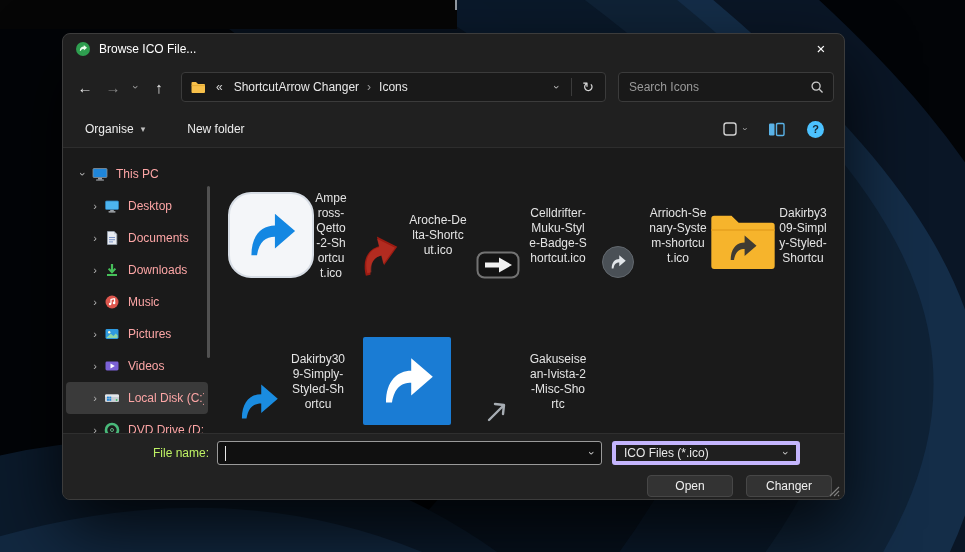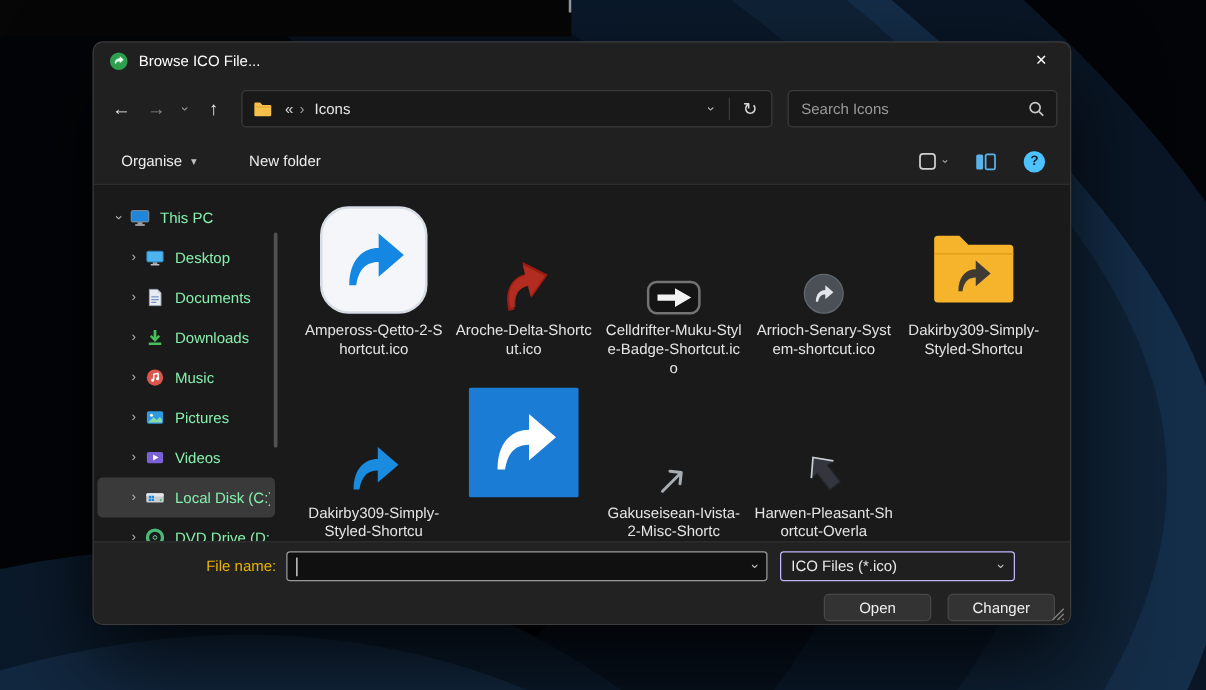--- a/index.html
+++ b/index.html
@@ -6,21 +6,21 @@
     font-family:"Liberation Sans",sans-serif;}
   *{box-sizing:border-box;}
 
   
   .desktop{position:absolute;inset:0;width:965px;height:552px;background:#020407;overflow:hidden;}
   .bg-swoosh{position:absolute;inset:0;}
   .bg-strip{position:absolute;left:0;top:0;width:457px;height:29px;background:#060606;}
   .bg-strip-edge{position:absolute;left:455px;top:0;width:2px;height:10px;background:#b9c2cc;opacity:.8;}
 
   
-  .dialog{position:absolute;left:74px;top:33px;width:783px;height:467px;background:#202020;
+  .dialog{position:absolute;left:62px;top:33px;width:783px;height:467px;background:#202020;
     border:1px solid #3c3c3c;border-radius:8px;box-shadow:0 30px 70px rgba(0,0,0,.78);
     color:#e8e8e8;font-size:12px;overflow:hidden;}
 
   
   .titlebar{height:29px;display:flex;align-items:center;padding-left:12px;}
   .app-icon{width:16px;height:16px;margin-right:8px;flex:none;}
   .title{color:#fff;font-size:12px;}
   .close-btn{margin-left:auto;width:46px;height:29px;display:flex;align-items:center;justify-content:center;
     color:#fff;font-size:15px;background:transparent;border:0;font-family:inherit;}
 
@@ -60,42 +60,42 @@
     font-size:11px;display:flex;align-items:center;justify-content:center;}
 
   
   .dlg-body{display:flex;height:285px;background:#1a1a1a;position:relative;}
   .sidebar{width:148px;flex:none;position:relative;padding-top:10px;overflow:hidden;}
   .side-item{height:32px;display:flex;align-items:center;padding:0 4px 0 10px;margin:0 3px;border-radius:4px;}
   .side-item.child{padding-left:22px;}
   .side-item.selected{background:#3a3a3a;}
   .expander{width:14px;color:#b4b4b4;font-size:11px;flex:none;text-align:center;}
   .side-icon{width:16px;height:16px;margin:0 8px 0 2px;flex:none;}
-  .side-label{white-space:nowrap;overflow:hidden;color:#86efac;}
+  .side-label{white-space:nowrap;overflow:hidden;color:#fca5a5;}
   .side-scroll{position:absolute;right:1px;top:38px;width:3px;height:172px;background:#515151;border-radius:2px;}
 
   .filegrid{flex:1;padding:12px 0 0 16px;display:grid;grid-template-columns:repeat(5,120px);
     grid-auto-rows:146px;overflow:hidden;}
-  .file-item{width:120px;display:flex;flex-direction:column;align-items:center;}
+  .file-item{width:120px;display:flex;flex-direction:row;align-items:center;}
   .icon-box{height:92px;width:100%;display:flex;align-items:flex-end;justify-content:center;}
   .file-label{margin-top:5px;width:112px;text-align:center;font-size:12px;line-height:15px;color:#e4e4e4;
     word-break:break-all;}
 
   
   .footer{height:67px;background:#222222;border-top:1px solid #2f2f2f;position:relative;}
   .fn-row{margin-top:7px;display:flex;align-items:center;}
-  .fn-label{width:154px;text-align:right;padding-right:8px;color:#eab308;flex:none;}
+  .fn-label{width:154px;text-align:right;padding-right:8px;color:#bef264;flex:none;}
   .fn-input-wrap{position:relative;width:385px;height:24px;background:#101010;border:1px solid #9a9a9a;
     border-radius:3px;display:flex;align-items:center;flex:none;}
   .fn-input-wrap input{flex:1;background:transparent;border:0;outline:none;color:#e8e8e8;font-size:12px;
     font-family:inherit;padding:0 22px 0 7px;}
   .caret-bar{position:absolute;left:7px;top:4px;width:1px;height:15px;background:#e8e8e8;animation:blink 1s steps(1) infinite;}
   @keyframes blink{50%{opacity:0;}}
   .combo-caret{position:absolute;right:7px;color:#c8c8c8;font-size:11px;}
-  .type-combo{margin-left:10px;width:188px;height:24px;background:#1f1f1f;border:1px solid #c4b5fd;border-radius:3px;
+  .type-combo{margin-left:10px;width:188px;height:24px;background:#1f1f1f;border:4px solid #c4b5fd;border-radius:3px;
     display:flex;align-items:center;padding:0 8px;flex:none;}
   .type-combo .tc-label{flex:1;white-space:nowrap;overflow:hidden;}
   .tc-caret{color:#c8c8c8;font-size:11px;}
   .btn-row{margin-top:10px;display:flex;justify-content:flex-end;gap:13px;padding-right:12px;}
   .dlg-btn{width:86px;height:22px;background:#333333;border:1px solid #474747;border-radius:4px;color:#f0f0f0;
     font-size:12px;font-family:inherit;}
   .grip{position:absolute;right:3px;bottom:2px;width:13px;height:13px;}
 </style>
 </head>
 <body>
@@ -140,20 +140,21 @@
         <span class="rot90">›</span>
       </button>
     <button class="nav-btn">↑</button>
 
     <div class="addressbar">
       <svg class="addr-folder" viewBox="0 0 16 16">
         <path d="M1.5 13 V4 Q1.5 3 2.5 3 H6 L8 5 H14 Q15 5 15 6 V13 Q15 14 14 14 H2.5 Q1.5 14 1.5 13 Z" fill="#f7c04a"></path>
         <path d="M1.5 6.6 H15" stroke="#e0a72e" stroke-width="0.8"></path>
       </svg>
       <span class="addr-overflow">«</span>
+      <button class="crumb">ShortcutArrow Changer</button>
       <span class="crumb-sep">›</span>
       <button class="crumb">Icons</button>
       <span class="addr-spacer"></span>
       <button class="addr-caret"><span class="rot90">›</span></button>
       <span class="addr-div"></span>
       <button class="refresh-btn">↻</button>
     </div>
 
     <div class="searchbox">
       <input type="text" placeholder="Search Icons" style="">
@@ -387,31 +388,20 @@
 
       <div class="file-item">
         <div class="icon-box">
           <svg width="28" height="28" viewBox="0 0 28 28">
             <path d="M5 23 L19 9 M11 7 L20 8 L19 17" stroke="#a7adb3" stroke-width="2.4" fill="none" stroke-linecap="round" stroke-linejoin="round"></path>
           </svg>
         </div>
         <div class="file-label">Gakuseisean-Ivista-2-Misc-Shortc</div>
       </div>
 
-      <div class="file-item">
-        <div class="icon-box">
-          <svg width="42" height="42" viewBox="-10 -10 120 120">
-            <g transform="rotate(-38 50 50)">
-              <polygon points="35,92 35,45 18,45 50,10 82,45 65,45 65,92" fill="#33373d" stroke="#23262a" stroke-width="3"></polygon>
-              <path d="M18 45 L50 10 L82 45" stroke="#c7cbd0" stroke-width="4" fill="none"></path>
-            </g>
-          </svg>
-        </div>
-        <div class="file-label">Harwen-Pleasant-Shortcut-Overla</div>
-      </div>
 
     </div>
   </div>
 
   <div class="footer">
     <div class="fn-row">
       <span class="fn-label">File name:</span>
       <div class="fn-input-wrap">
         <span class="caret-bar"></span>
         <input type="text" value="" style="">

